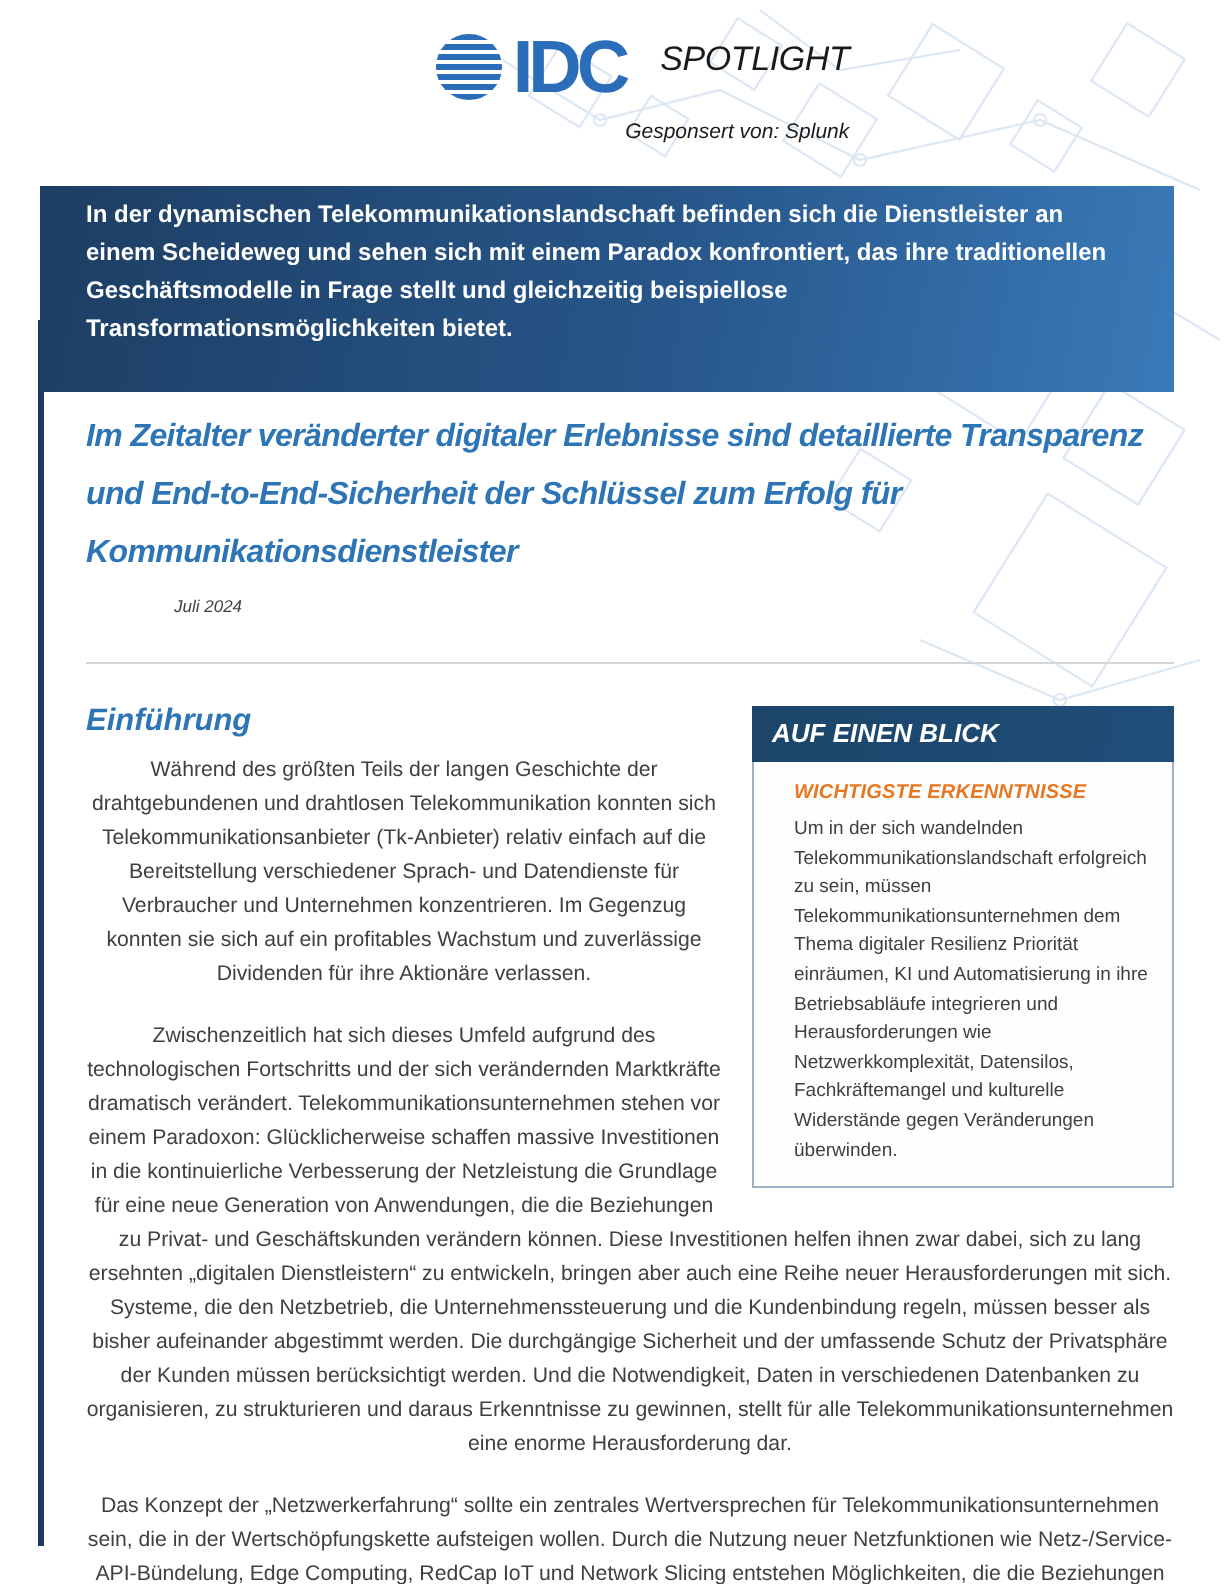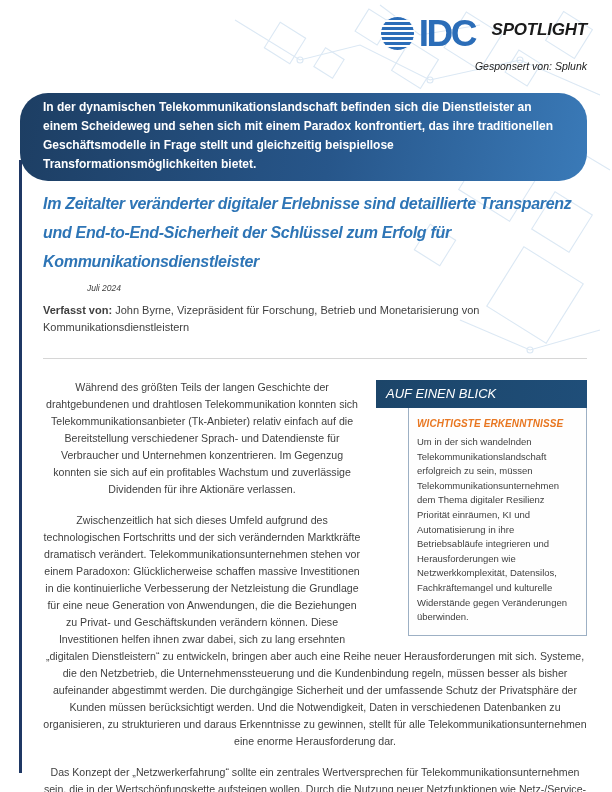--- a/index.html
+++ b/index.html
@@ -12,48 +12,47 @@
     color:#3f3f3f;
   }
   .blueprint{
     position:absolute;top:0;left:0;width:612px;height:380px;
     z-index:0;pointer-events:none;
   }
   .content-layer{position:relative;z-index:1;}
 
   
   .header{
-    display:flex;justify-content:flex-end;align-items:flex-start;
+    display:flex;justify-content:center;align-items:flex-start;
     padding:16px 25px 0 55px;
   }
   .logo{display:flex;align-items:center;gap:4px;}
   .globe{
     width:33px;height:33px;border-radius:50%;
     background:repeating-linear-gradient(180deg,#2b6db8 0px,#2b6db8 3px,#ffffff 3px,#ffffff 5px);
     border:1px solid #ffffff;
   }
   .logo-text{
     font-size:37px;font-weight:700;letter-spacing:-2.5px;
     color:#2b6db8;line-height:33px;
   }
   .header-right{text-align:right;padding-top:4px;}
   .doc-type{
-    font-size:17px;font-weight:700;font-style:italic;color:#1a1a1a;
+    font-size:17px;font-weight:400;font-style:italic;color:#1a1a1a;
     letter-spacing:-0.2px;
   }
   .sponsor{font-size:10.5px;font-style:italic;color:#1a1a1a;margin-top:20px;}
 
   
   .banner{
     margin:21px 25px 0 20px;
     background:linear-gradient(100deg,#1d3e63 0%,#27568a 55%,#3a7ab8 100%);
     color:#ffffff;
-    padding:5px 18px 7px 23px;
+    padding:5px 18px 22px 23px;
     box-sizing:border-box;
-    border-radius:28px;
   }
   .banner p{
     margin:0;font-size:12px;font-weight:700;line-height:19px;
   }
 
   
   .accent-line{
     position:absolute;left:19px;top:160px;width:3px;height:613px;
     background:#1f3864;z-index:1;
   }
@@ -90,28 +89,27 @@
   
   .glance-box{
     float:right;
     width:211px;
     margin:1px 0 12px 15px;
     box-sizing:border-box;
   }
   .glance-header{
     background:linear-gradient(100deg,#1c4569,#1f4e79);
     color:#ffffff;
-    font-size:13px;font-weight:400;font-style:italic;
+    font-size:13px;font-weight:700;font-style:italic;
     padding:5px 10px 6px 10px;
   }
   .glance-body{
     border:1px solid #9db0c4;border-top:none;
     background:#fefefe;
-    padding:7px 9px 10px 8px;
-    margin-left:32px;
+    padding:7px 9px 10px 20px;
   }
   .glance-subheader{
     color:#e87722;font-size:10px;font-weight:800;font-style:italic;
     margin-bottom:3px;letter-spacing:0.1px;
   }
   .glance-body p{
     margin:0;font-size:9.5px;line-height:14.6px;color:#3f3f3f;
   }
 </style>
 </head>
@@ -160,35 +158,35 @@
       </div>
     </header>
 
     <div class="banner">
       <p>In der dynamischen Telekommunikationslandschaft befinden sich die Dienstleister an einem Scheideweg und sehen sich mit einem Paradox konfrontiert, das ihre traditionellen Geschäftsmodelle in Frage stellt und gleichzeitig beispiellose Transformationsmöglichkeiten bietet.</p>
     </div>
 
     <div class="title-block">
       <h1 class="title">Im Zeitalter veränderter digitaler Erlebnisse sind detaillierte Transparenz und End-to-End-Sicherheit der Schlüssel zum Erfolg für Kommunikationsdienstleister</h1>
       <div class="date">Juli 2024</div>
-      <p class="author"><span class="bold">Verfasst von:</span> <span>John Byrne, Vizepräsident für Forschung, Betrieb und Monetarisierung von Kommunikationsdienstleistern</span></p>
     </div>
 
     <hr class="divider">
 
     <div class="content">
 
       <aside class="glance-box">
         <div class="glance-header">AUF EINEN BLICK</div>
         <div class="glance-body">
           <div class="glance-subheader">WICHTIGSTE ERKENNTNISSE</div>
           <p>Um in der sich wandelnden Telekommunikationslandschaft erfolgreich zu sein, müssen Telekommunikationsunternehmen dem Thema digitaler Resilienz Priorität einräumen, KI und Automatisierung in ihre Betriebsabläufe integrieren und Herausforderungen wie Netzwerkkomplexität, Datensilos, Fachkräftemangel und kulturelle Widerstände gegen Veränderungen überwinden.</p>
         </div>
       </aside>
 
+      <h2 class="section-heading">Einführung</h2>
 
       <p class="body-para">Während des größten Teils der langen Geschichte der drahtgebundenen und drahtlosen Telekommunikation konnten sich Telekommunikationsanbieter (Tk-Anbieter) relativ einfach auf die Bereitstellung verschiedener Sprach- und Datendienste für Verbraucher und Unternehmen konzentrieren. Im Gegenzug konnten sie sich auf ein profitables Wachstum und zuverlässige Dividenden für ihre Aktionäre verlassen.</p>
       <p class="body-para">Zwischenzeitlich hat sich dieses Umfeld aufgrund des technologischen Fortschritts und der sich verändernden Marktkräfte dramatisch verändert. Telekommunikationsunternehmen stehen vor einem Paradoxon: Glücklicherweise schaffen massive Investitionen in die kontinuierliche Verbesserung der Netzleistung die Grundlage für eine neue Generation von Anwendungen, die die Beziehungen zu Privat- und Geschäftskunden verändern können. Diese Investitionen helfen ihnen zwar dabei, sich zu lang ersehnten „digitalen Dienstleistern“ zu entwickeln, bringen aber auch eine Reihe neuer Herausforderungen mit sich. Systeme, die den Netzbetrieb, die Unternehmenssteuerung und die Kundenbindung regeln, müssen besser als bisher aufeinander abgestimmt werden. Die durchgängige Sicherheit und der umfassende Schutz der Privatsphäre der Kunden müssen berücksichtigt werden. Und die Notwendigkeit, Daten in verschiedenen Datenbanken zu organisieren, zu strukturieren und daraus Erkenntnisse zu gewinnen, stellt für alle Telekommunikationsunternehmen eine enorme Herausforderung dar.</p>
       <p class="body-para">Das Konzept der „Netzwerkerfahrung“ sollte ein zentrales Wertversprechen für Telekommunikationsunternehmen sein, die in der Wertschöpfungskette aufsteigen wollen. Durch die Nutzung neuer Netzfunktionen wie Netz-/Service-API-Bündelung, Edge Computing, RedCap IoT und Network Slicing entstehen Möglichkeiten, die die Beziehungen zwischen Telekommunikationsunternehmen und ihren Kunden verändern können. Dieses Spotlight konzentriert sich auf den Wert des Netzerlebnisses als zentrales Wertversprechen der Telekommunikationsindustrie in einer Vielzahl neuer</p>
 
     </div>
   </div>
 </div>
 
 </body></html>

